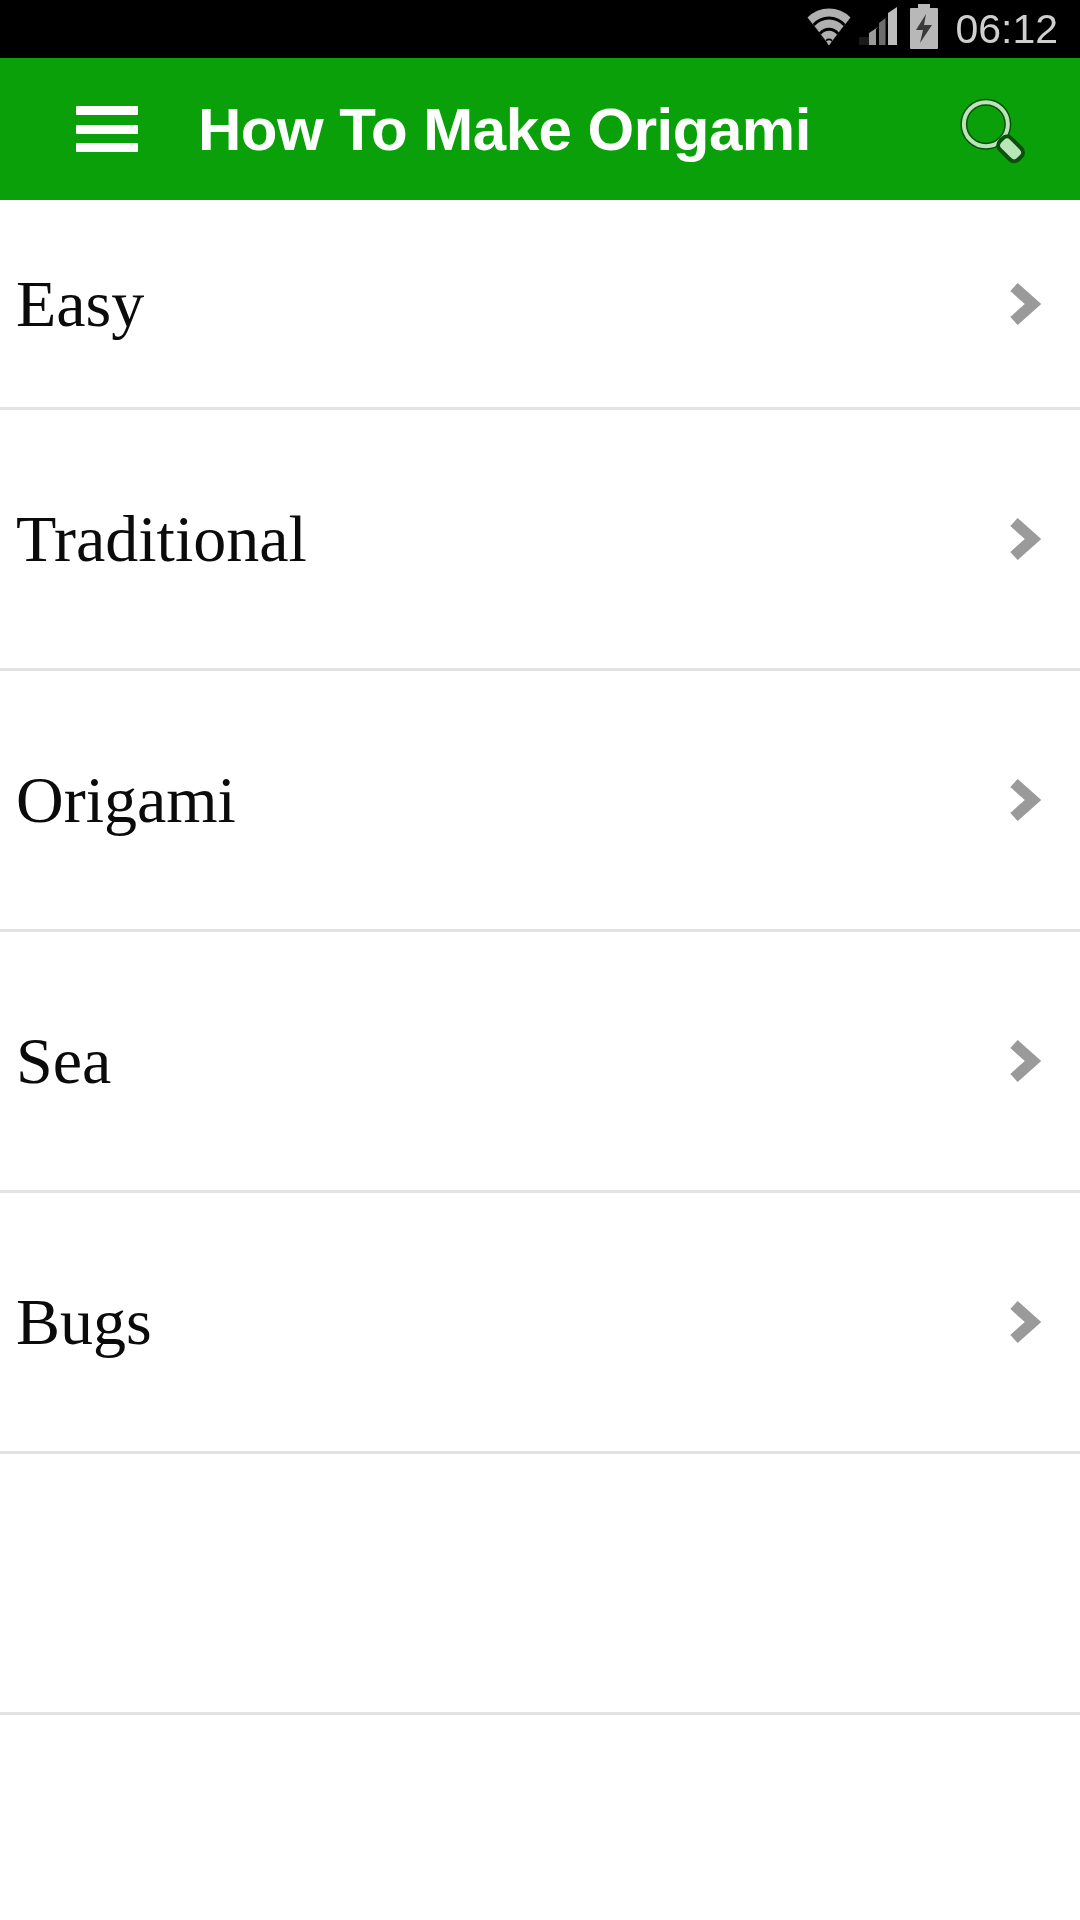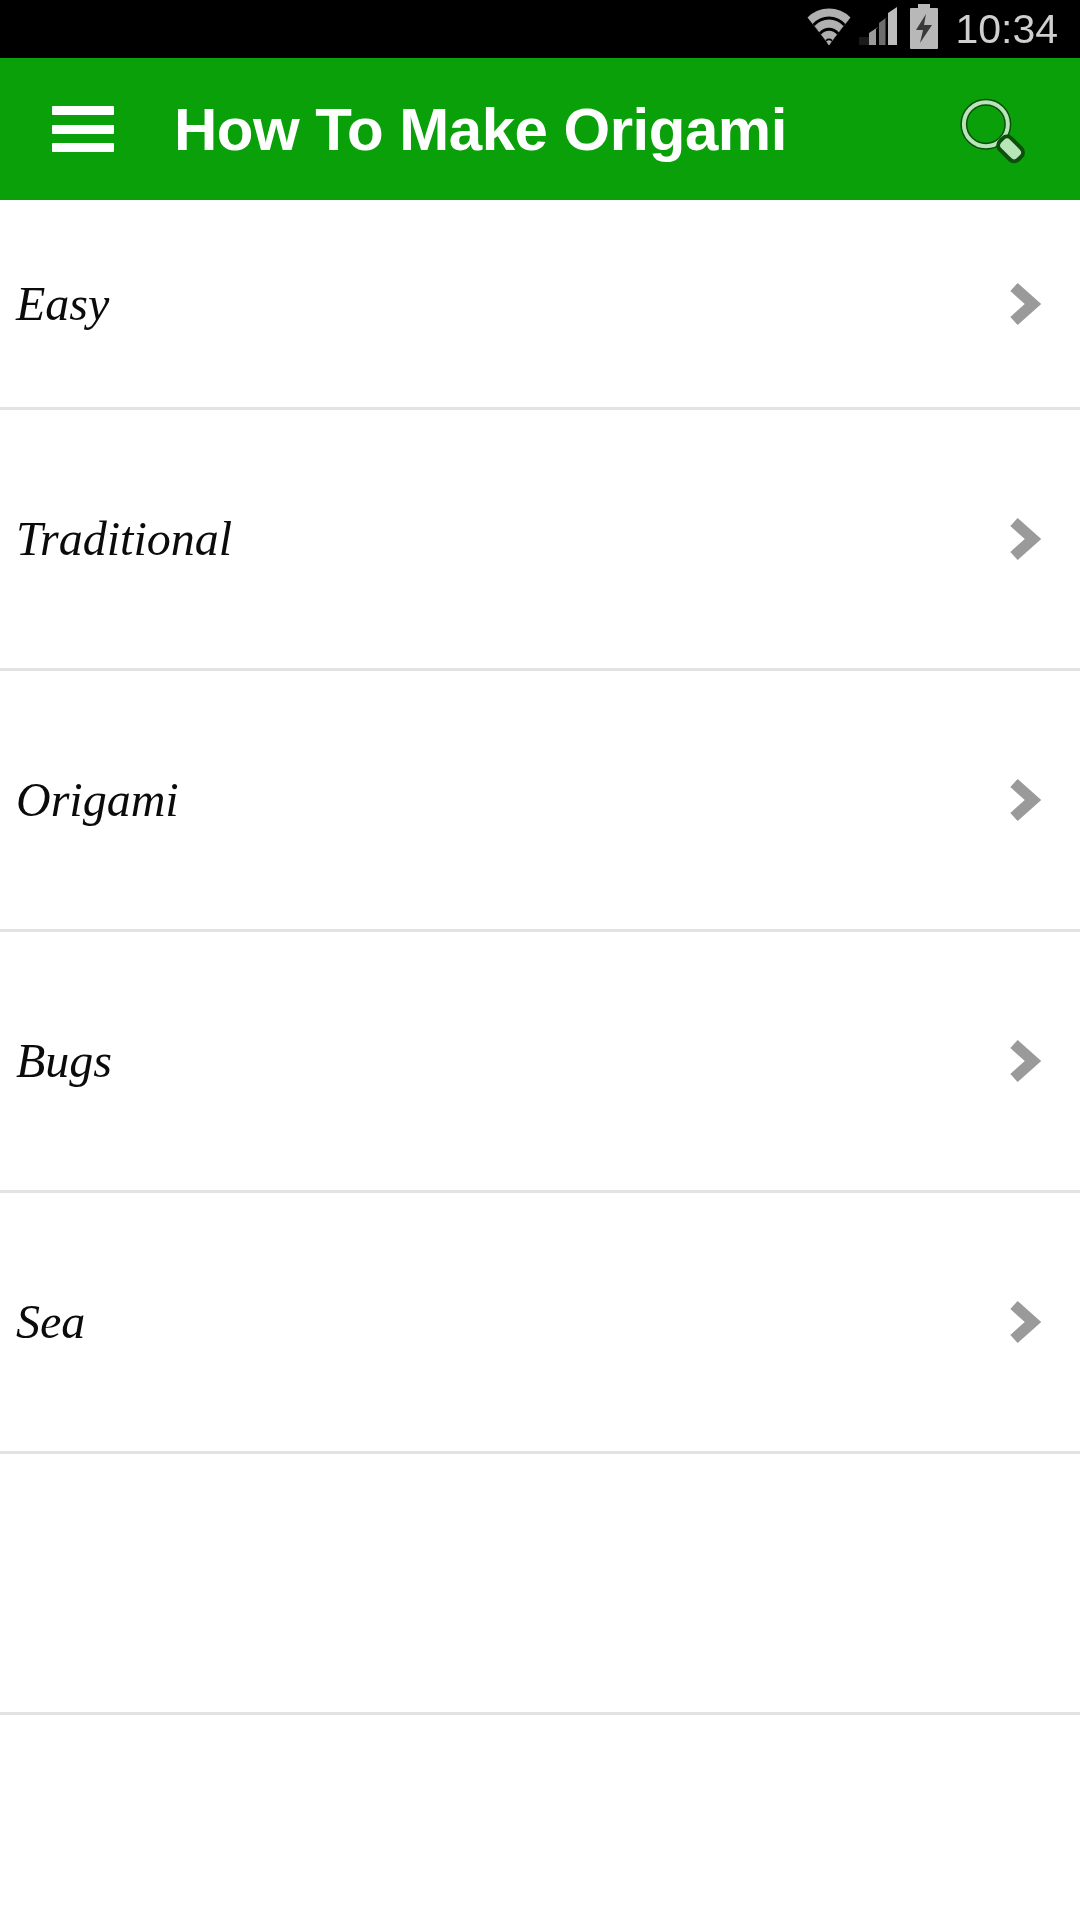--- a/index.html
+++ b/index.html
@@ -27,21 +27,21 @@
     letter-spacing:0px;
     margin-left:14px;
     line-height:58px;
   }
 
   
   .app-bar{
     position:relative;
     height:142px; width:1080px;
     background:#0aa00a;
-    display:flex; align-items:center;
+    display:flex; align-items:center;padding-left:24px;
   }
   .hamburger{
     width:62px; height:46px;
     margin-left:52px;
     display:flex; flex-direction:column; justify-content:space-between;
     cursor:pointer;
   }
   .hamburger span{
     display:block; height:9px; width:100%;
     background:#ffffff; border-radius:1px;
@@ -73,22 +73,21 @@
     position:relative;
     height:261px;
     width:1080px;
     background:#ffffff;
     border-bottom:3px solid #e3e3e3;
     display:flex; align-items:center;
     cursor:pointer;
   }
   .row-label{
     font-family:"Liberation Serif", serif;
-    font-style:italic;
-    font-size:48px;
+    font-size:66px;
     color:#0b0b0b;
     margin-left:16px;
     line-height:1;
     white-space:nowrap;
   }
   .row-chevron{
     position:absolute;
     right:24px; top:50%;
     transform:translateY(-50%);
     width:64px; height:64px;
@@ -129,21 +128,21 @@
 
     <span class="si">
       <svg width="34" height="46" viewBox="0 0 34 46">
         <rect x="11" y="0" width="12" height="5" fill="#b8b8b8"></rect>
         <rect x="3" y="4" width="28" height="41" rx="1" fill="#b8b8b8"></rect>
         <polygon points="19,10 9,26 16,26 13,39 25,21 17,21" fill="#3a3a3a"></polygon>
       </svg>
     </span>
 
   </div>
-  <span class="status-time">10:34</span>
+  <span class="status-time">06:12</span>
 </div>
 
 <div class="app-bar">
 
   <div class="hamburger">
     <span></span>
     <span></span>
     <span></span>
   </div>
 
@@ -187,34 +186,34 @@
   <div class="list-row">
     <span class="row-label">Origami</span>
     <span class="row-chevron">
       <svg width="58" height="58" viewBox="0 0 58 58">
         <polyline points="19,12 38,29 19,46" fill="none" stroke="#9a9a9a" stroke-width="11" stroke-linejoin="miter" stroke-linecap="butt"></polyline>
       </svg>
     </span>
   </div>
 
   <div class="list-row">
+    <span class="row-label">Sea</span>
+    <span class="row-chevron">
+      <svg width="58" height="58" viewBox="0 0 58 58">
+        <polyline points="19,12 38,29 19,46" fill="none" stroke="#9a9a9a" stroke-width="11" stroke-linejoin="miter" stroke-linecap="butt"></polyline>
+      </svg>
+    </span>
+  </div>
+
+  <div class="list-row">
     <span class="row-label">Bugs</span>
     <span class="row-chevron">
       <svg width="58" height="58" viewBox="0 0 58 58">
         <polyline points="19,12 38,29 19,46" fill="none" stroke="#9a9a9a" stroke-width="11" stroke-linejoin="miter" stroke-linecap="butt"></polyline>
       </svg>
     </span>
   </div>
 
   <div class="list-row">
-    <span class="row-label">Sea</span>
-    <span class="row-chevron">
-      <svg width="58" height="58" viewBox="0 0 58 58">
-        <polyline points="19,12 38,29 19,46" fill="none" stroke="#9a9a9a" stroke-width="11" stroke-linejoin="miter" stroke-linecap="butt"></polyline>
-      </svg>
-    </span>
-  </div>
-
-  <div class="list-row">
     <span class="row-label"></span>
   </div>
 
 </div>
 
 </body></html>

